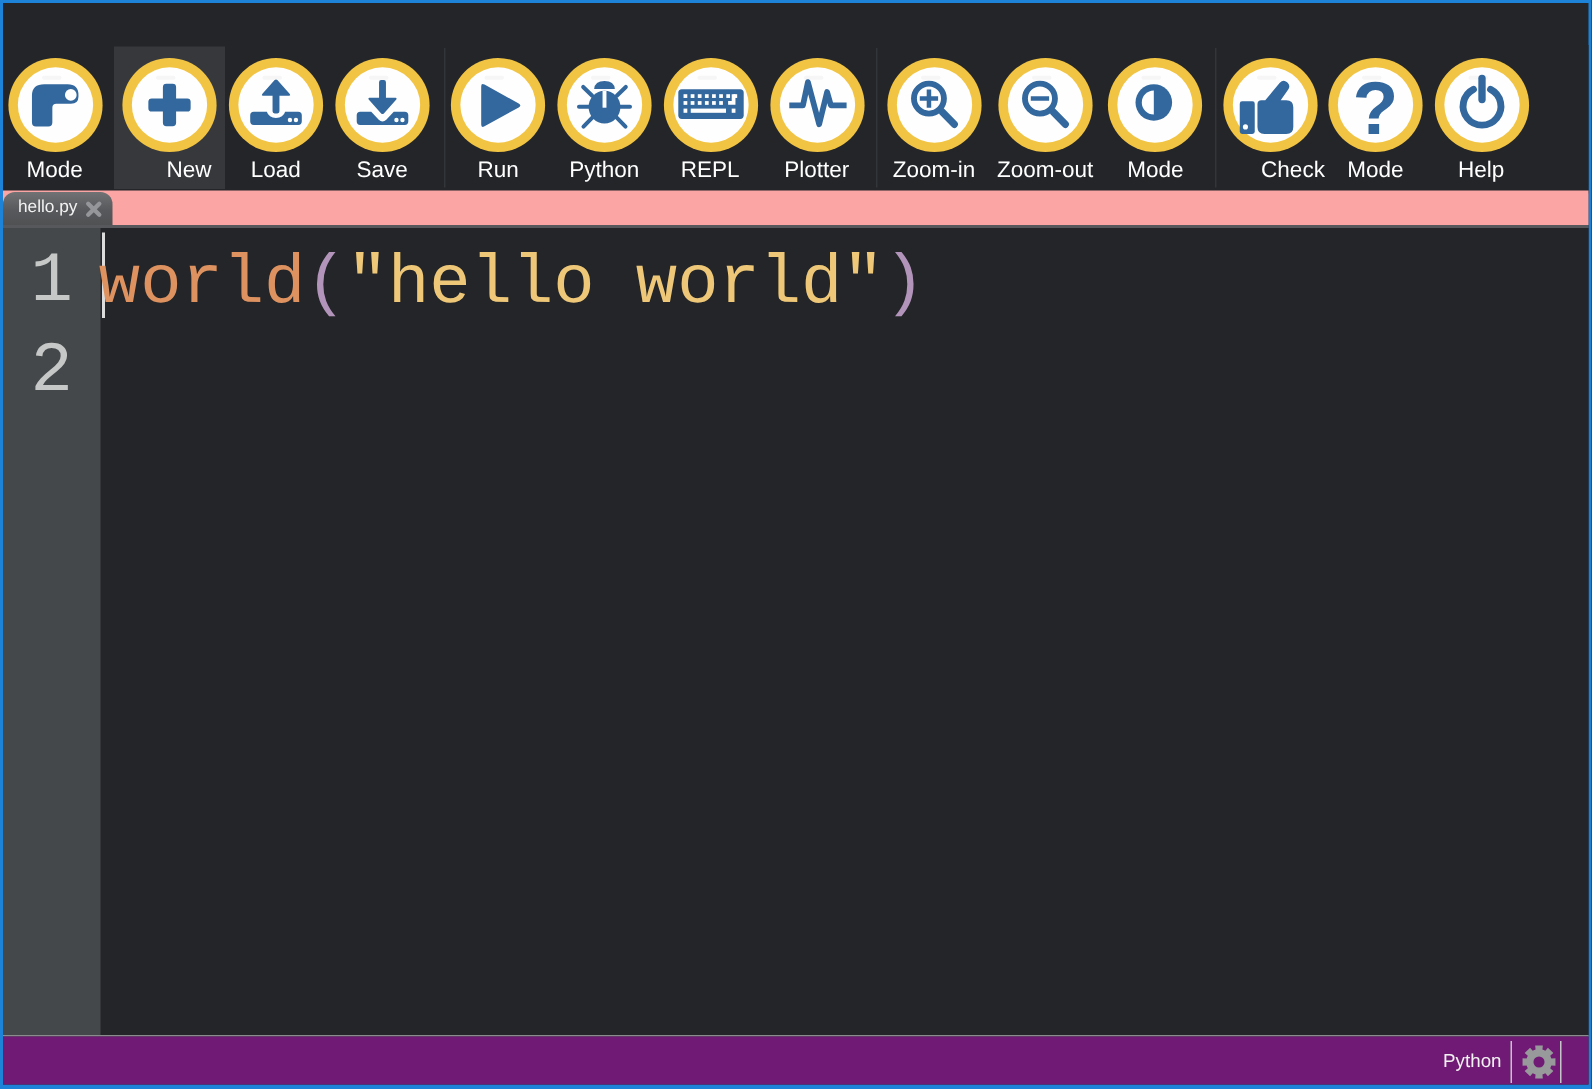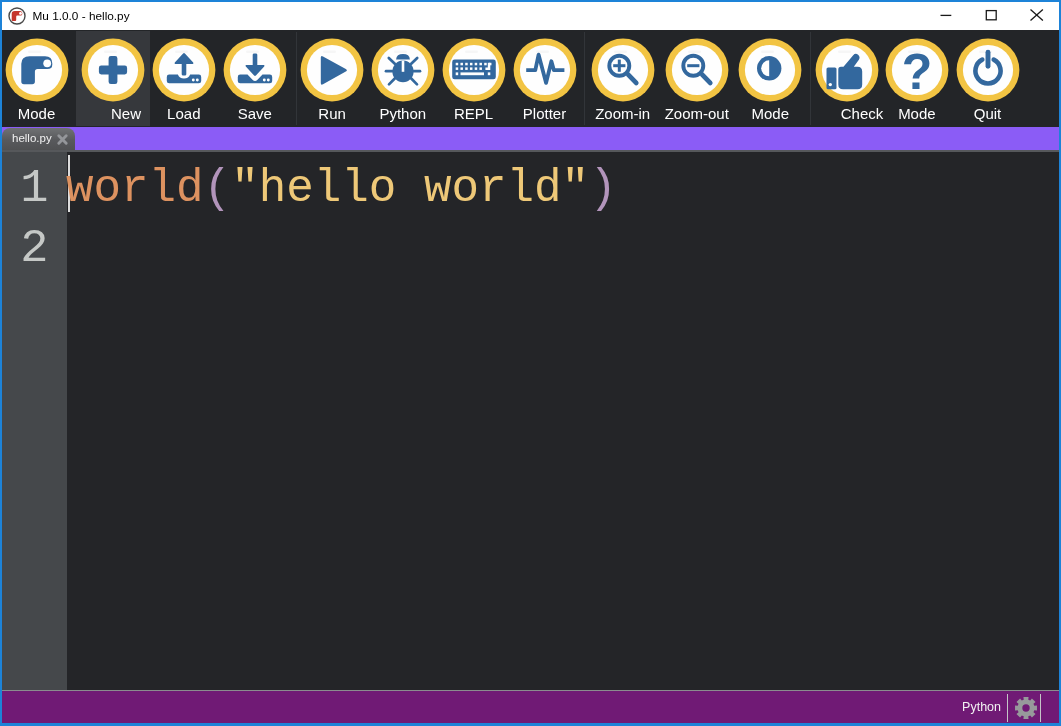--- a/index.html
+++ b/index.html
@@ -6,21 +6,21 @@
 .win{position:absolute;left:2px;top:2px;width:1057px;height:721px;background:#232528}
 .titlebar{position:absolute;left:0;top:0;width:1057px;height:28px;background:#fff}
 .appicon{position:absolute;left:6px;top:5px}
 .apptitle{position:absolute;left:30.5px;top:6.5px;font-size:11.8px;color:#000}
 .winbtns{position:absolute;left:0;top:0}
 .toolbar{position:absolute;left:0;top:28px;width:1057px;height:99px;background:#232528}
 .slot{position:absolute;top:1px;width:73.5px;height:95px;background:#36383c}
 .tsep{position:absolute;top:2px;width:1px;height:93px;background:#323539}
 .ticon{position:absolute;top:8.4px}
 .tlabel{position:absolute;top:76px;width:124px;text-align:center;font-size:15px;line-height:15px;color:#fff}
-.tabbar{position:absolute;left:0;top:125px;width:1057px;height:23px;background:#8b5cf6}
+.tabbar{position:absolute;left:0;top:125px;width:1057px;height:23px;background:#fca5a5}
 .tab{position:absolute;left:0;top:1px;width:73px;height:22px;border-radius:8px 8px 0 0;
  background:linear-gradient(#707274,#58595c 55%,#505153)}
 .tabtxt{position:absolute;left:10px;top:4px;font-size:11.5px;color:#f2f2f2}
 .tabx{position:absolute;right:6px;top:5px}
 .tabline{position:absolute;left:0;top:148px;width:1057px;height:1.5px;background:#56585b}
 .editor{position:absolute;left:0;top:149.5px;width:1057px;height:538.5px;background:#242528}
 .gutter{position:absolute;left:0;top:0;width:64.5px;height:100%;background:#45484b}
 .nums{font-family:"Liberation Mono",monospace;font-size:47px;line-height:60px;color:#c5c8c6;
  text-align:right;width:46.5px;padding-top:7.7px}
 .caret{position:absolute;left:66.3px;top:3.2px;width:1.9px;height:57px;background:#dcdcdc}
@@ -29,36 +29,20 @@
 .o{color:#dd9260}.p{color:#b294bb}.s{color:#eec878}
 .statusline{position:absolute;left:0;top:688px;width:1057px;height:1px;background:#8a8c8e}
 .statusbar{position:absolute;left:0;top:689px;width:1057px;height:32px;background:#701a75}
 .sbtxt{position:absolute;right:58px;top:9px;font-size:12.5px;color:#f2f2f2}
 .sbsep{position:absolute;top:3px;width:1px;height:28px;background:#c4c5c7}
 .gear{position:absolute;right:21px;top:4.5px}
 </style></head>
 <body>
 <div class="win">
 
-<div class="titlebar">
- <svg class="appicon" width="18" height="18" viewBox="0 0 18 18">
-  <circle cx="9" cy="9" r="8" fill="#fff" stroke="#4a4a4a" stroke-width="1.4"></circle>
-  <path fill="#c5352b" d="M3.7,6.9 L3.7,12.9 Q3.7,13.9 4.7,13.9 L7.2,13.9 Q8.2,13.9 8.2,12.9 L8.2,9.7 Q8.2,8.6 9.3,8.6 L12.5,8.6 Q14.3,8.6 14.3,6.9 L14.3,6.7 Q14.3,4.1 11.7,4.1 L6.7,4.1 Q3.7,4.1 3.7,6.9 Z"></path>
-  <circle cx="12.5" cy="6.4" r="1.4" fill="#fff"></circle>
- </svg>
- <span class="apptitle">Mu 1.0.0 - hello.py</span>
- <svg class="winbtns" width="1057" height="28" viewBox="0 0 1057 28">
-  <g stroke="#1a1a1a" stroke-width="1.3" fill="none">
-   <line x1="938.5" y1="13.4" x2="949.3" y2="13.4"></line>
-   <rect x="984.3" y="8.6" width="9.9" height="9.2"></rect>
-   <line x1="1028.5" y1="7.6" x2="1040.9" y2="18.5"></line>
-   <line x1="1040.9" y1="7.6" x2="1028.5" y2="18.5"></line>
-  </g>
- </svg>
-</div>
 <div class="toolbar">
       <svg class="ticon" style="left:2.5px" width="64" height="64" viewBox="0 0 64 64">
         <circle cx="32" cy="32" r="31.4" fill="#f2c443"></circle>
         <circle cx="32" cy="32" r="25.1" fill="#fefefe"></circle>
         <rect x="23" y="12.5" width="13" height="2.6" rx="1.3" fill="#f6f6f6"></rect>
         <path fill="#33689e" d="M16.3,25.7 L16.3,43.6 Q16.3,46.3 19,46.3 L27.2,46.3 Q29.9,46.3 29.9,43.6 L29.9,33.8 Q29.9,31.1 32.6,31.1 L42.3,31.1 Q47.3,31.1 47.3,26.5 L47.3,25.4 Q47.3,18.2 40.1,18.2 L24.6,18.2 Q16.3,18.2 16.3,25.7 Z"></path>
         <circle cx="42.2" cy="25.3" r="3.9" fill="#fefefe"></circle>
       </svg>
       <div class="tlabel" style="left:-27.5px">Mode</div>
       <div class="slot" style="left:74.0px"></div>
@@ -190,21 +174,21 @@
         <text x="32" y="51" font-family="Liberation Sans, sans-serif" font-size="50" font-weight="bold" fill="#33689e" text-anchor="middle">?</text>
       </svg>
       <div class="tlabel" style="left:852.9px">Mode</div>
       <svg class="ticon" style="left:953.5px" width="64" height="64" viewBox="0 0 64 64">
         <circle cx="32" cy="32" r="31.4" fill="#f2c443"></circle>
         <circle cx="32" cy="32" r="25.1" fill="#fefefe"></circle>
         <rect x="23" y="12.5" width="13" height="2.6" rx="1.3" fill="#f6f6f6"></rect>
         <path fill="none" stroke="#33689e" stroke-width="4.6" stroke-linecap="round" d="M26.3,21.6 A12.6,12.6 0 1 0 37.7,21.6"></path>
         <line x1="32" y1="14.2" x2="32" y2="28.3" stroke="#33689e" stroke-width="4.9" stroke-linecap="round"></line>
       </svg>
-      <div class="tlabel" style="left:923.5px">Quit</div>
+      <div class="tlabel" style="left:923.5px">Help</div>
       <div class="tsep" style="left:293.5px"></div>
       <div class="tsep" style="left:582.0px"></div>
       <div class="tsep" style="left:807.5px"></div>
     </div>
 
 <div class="tabbar">
  <div class="tab">
   <span class="tabtxt">hello.py</span>
   <svg class="tabx" width="13" height="13" viewBox="0 0 13 13">
    <g stroke="#94969a" stroke-width="2.9" stroke-linecap="round">

